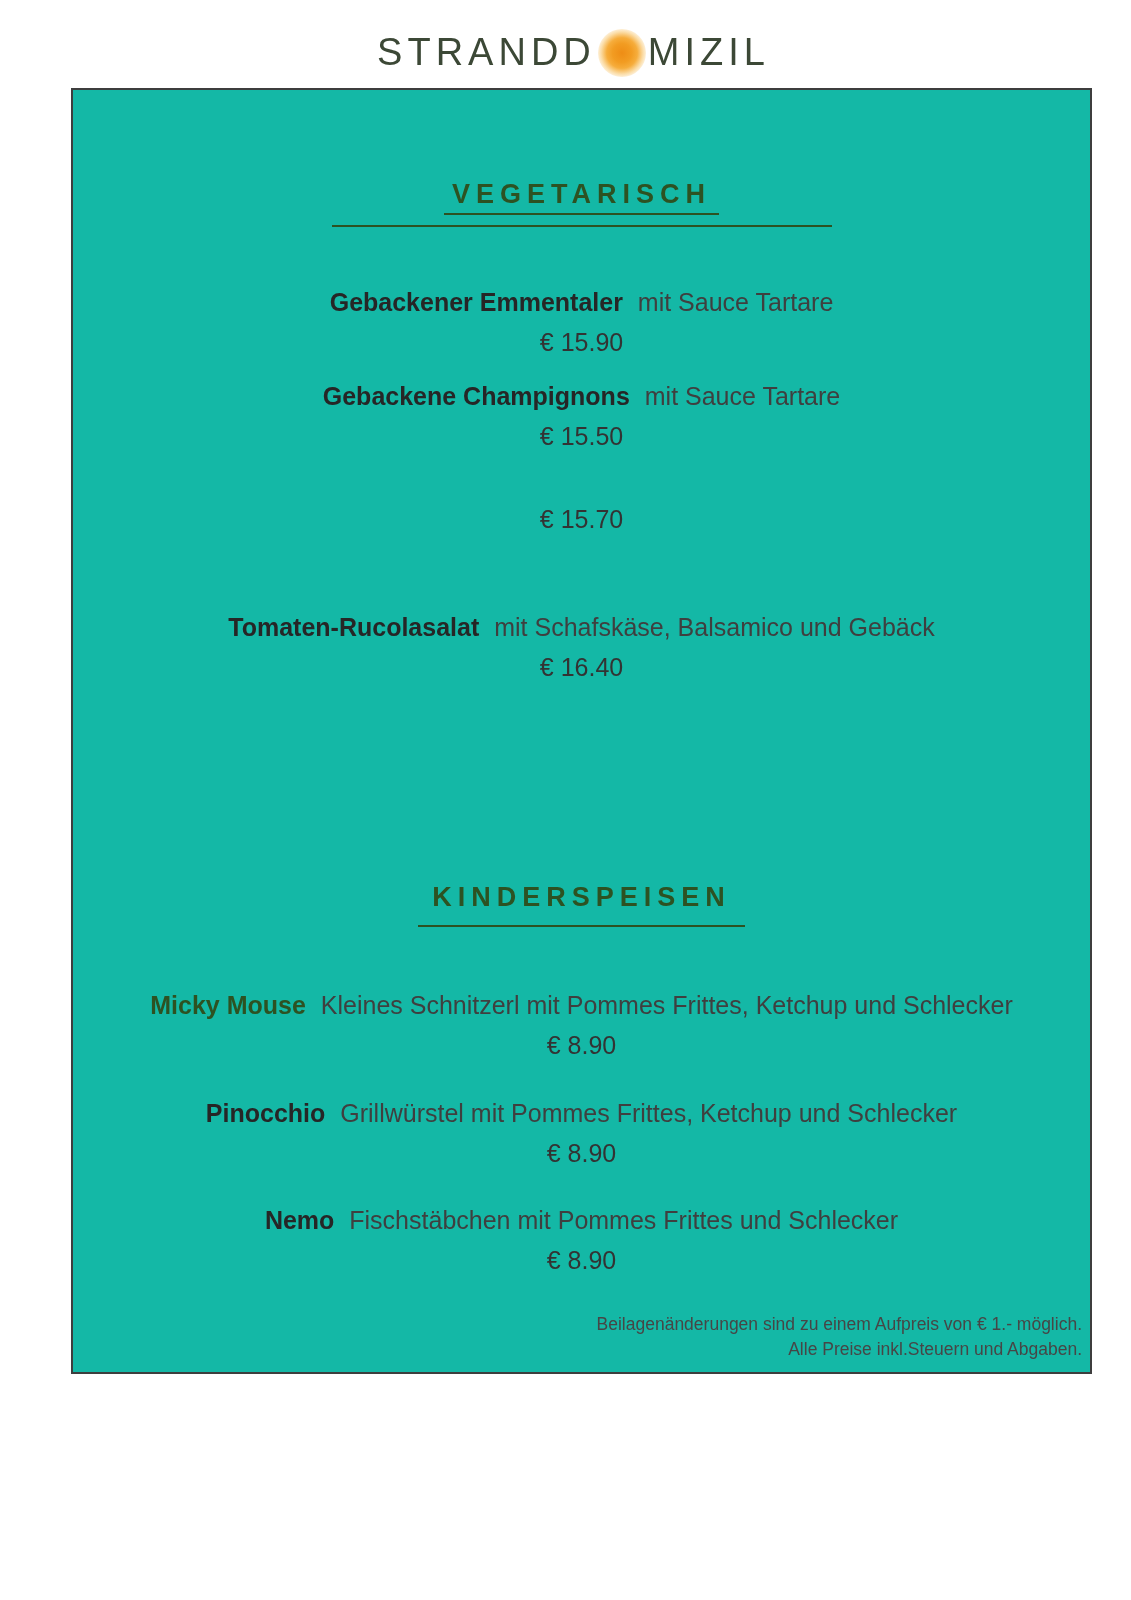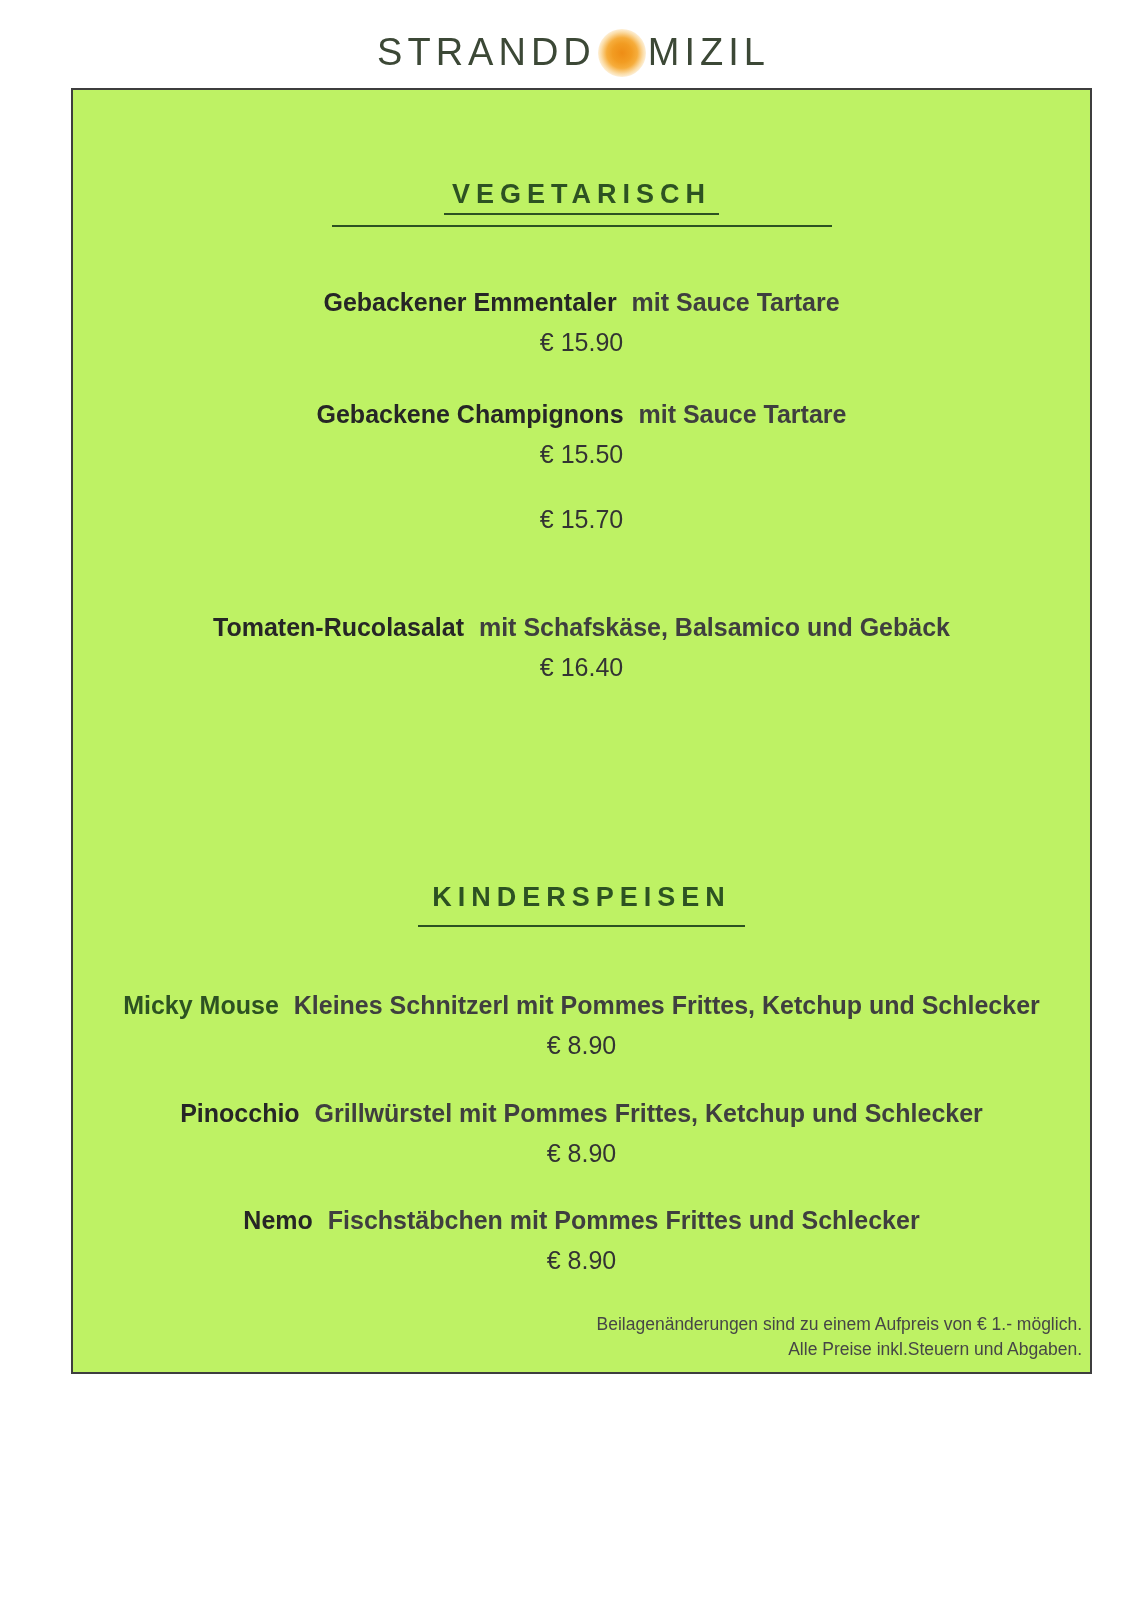--- a/index.html
+++ b/index.html
@@ -35,21 +35,21 @@
       #ee8d15 0%, #f29c22 28%, #f6ad3c 45%,
       rgba(248, 193, 96, 0.55) 62%, rgba(252, 224, 160, 0) 78%);
   }
 
   
   .menu-box {
     position: absolute;
     left: 55px; top: 72px;
     width: 1021px; height: 1286px;
     border: 2px solid #3e3e3e;
-    background: #bef264;
+    background: #14b8a6;
   }
   .block { position: absolute; left: 0; right: 0; text-align: center; }
 
   
   .heading { color: #2d5222; }
   .heading .heading-text {
     display: inline-block;
     font-size: 27px;
     font-weight: 700;
     letter-spacing: 6px;
@@ -62,21 +62,21 @@
     margin: 6px auto 0 auto;
     border-top: 2px solid #2d5222;
     height: 0;
   }
   .heading-kinder .heading-text { padding: 0 14px 12px 14px; }
 
   
   .item { font-size: 25px; line-height: 36px; color: #3f3f3f; }
   .item .item-name { font-weight: 700; color: #262626; }
   .item .item-name.name-green { color: #2d5222; }
-  .item .item-desc { font-weight: 700; color: #3f3f3f; }
+  .item .item-desc { font-weight: 400; color: #3f3f3f; }
   .item .item-price { font-weight: 400; color: #333333; }
 
   
   .footer {
     position: absolute;
     left: 0; right: 0; bottom: 4px;
     text-align: right;
     font-size: 17.5px;
     line-height: 21px;
     color: #464646;
@@ -96,21 +96,21 @@
     <div class="block heading heading-veg" style="top:80px">
       <span class="heading-text">VEGETARISCH</span>
       <div class="wide-rule"></div>
     </div>
 
     <div class="block item" style="top:186px">
       <div><span class="item-name">Gebackener Emmentaler</span> <span class="item-desc">mit Sauce Tartare</span></div>
       <div class="item-price">€ 15.90</div>
     </div>
 
-    <div class="block item" style="top:298px">
+    <div class="block item" style="top:280px">
       <div><span class="item-name">Gebackene Champignons</span> <span class="item-desc">mit Sauce Tartare</span></div>
       <div class="item-price">€ 15.50</div>
     </div>
 
     <div class="block item" style="top:403px">
       <div class="item-price">€ 15.70</div>
     </div>
 
     <div class="block item" style="top:511px">
       <div><span class="item-name">Tomaten-Rucolasalat</span> <span class="item-desc">mit Schafskäse, Balsamico und Gebäck</span></div>

